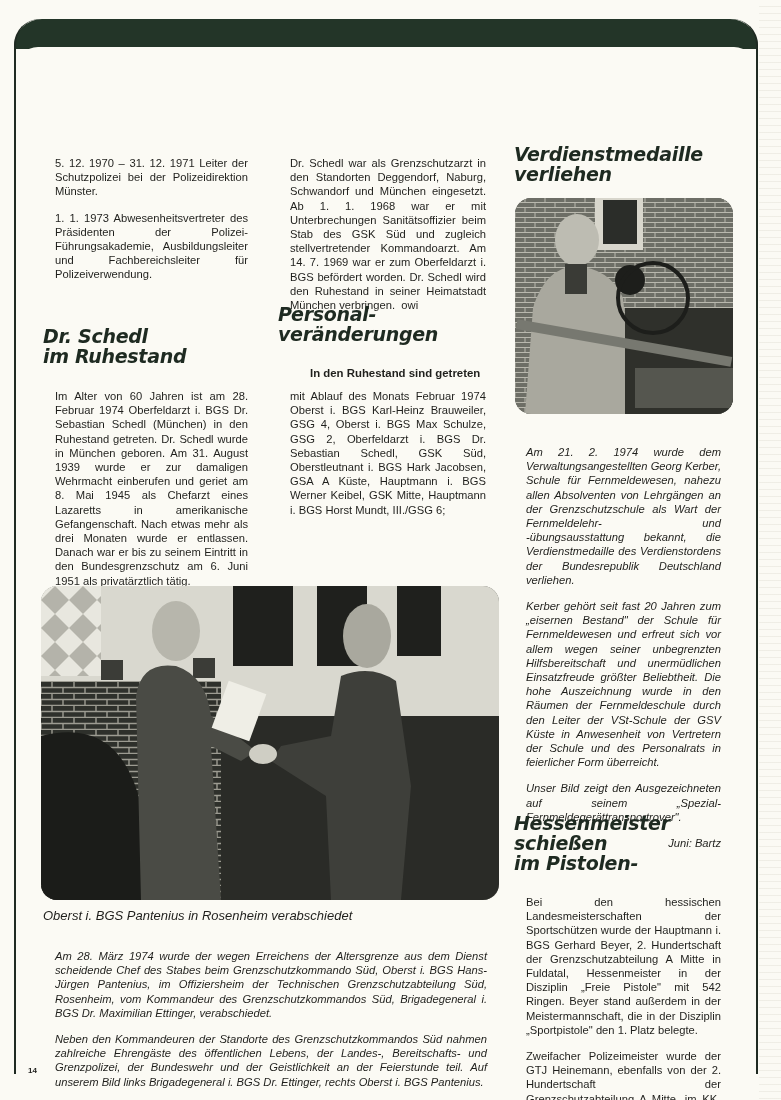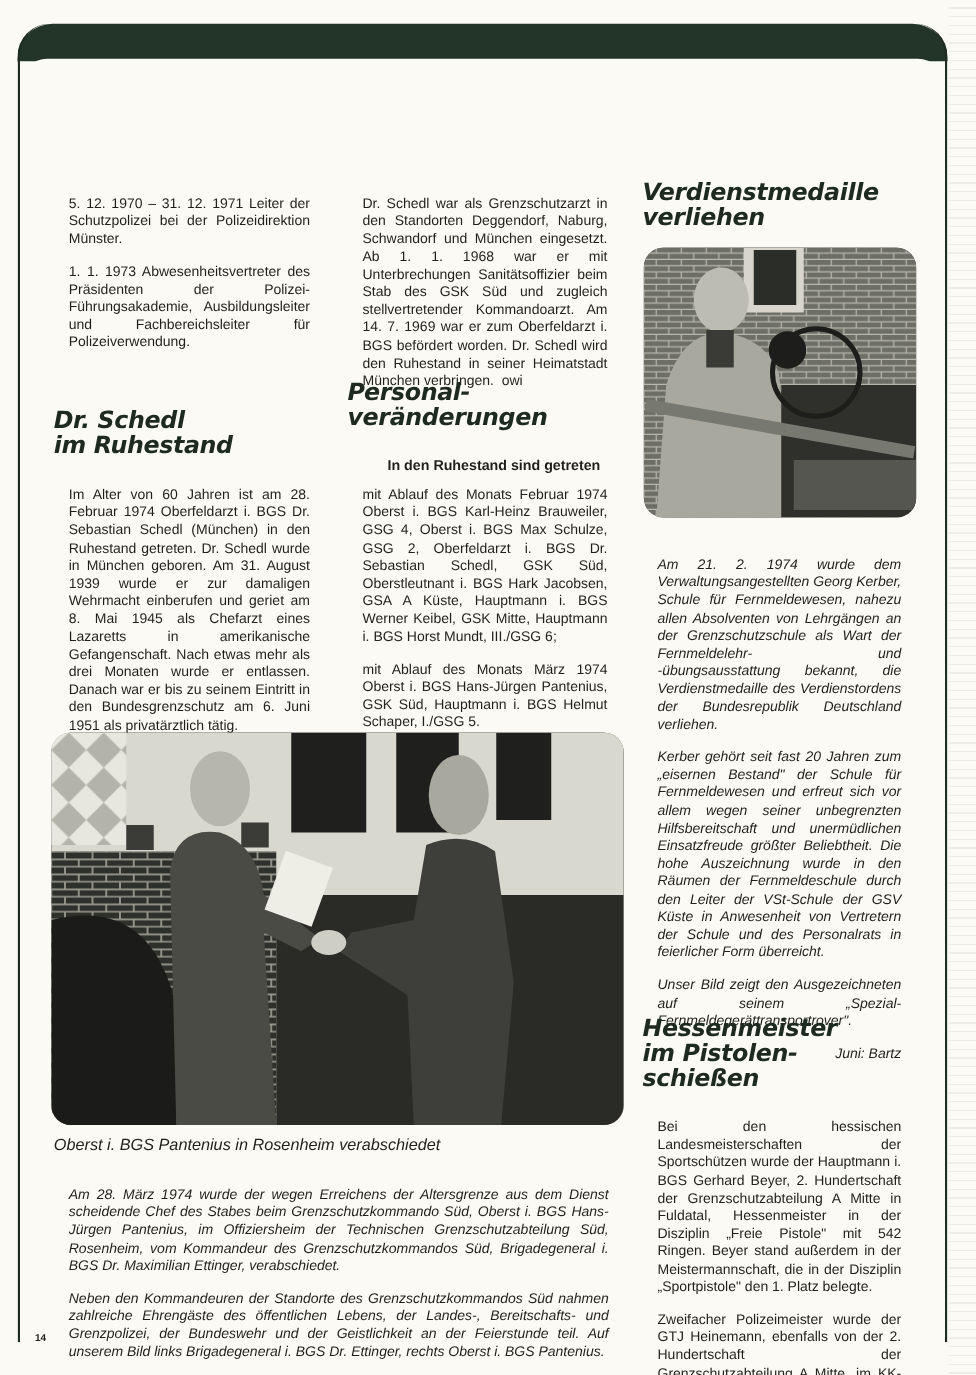--- a/index.html
+++ b/index.html
@@ -70,21 +70,20 @@
 </div>
 <div class="col c2" style="top:304px;">
   <h2 class="headline">Personal-</h2>
   <h2 class="headline">veränderungen</h2>
 </div>
 <div class="col c2" style="top:354px;padding-left:20px;">
   <p class="subhead">In den Ruhestand sind getreten</p>
 </div>
 <div class="col c2" style="top:377px;">
   <p>mit Ablauf des Monats Februar 1974 Oberst i. BGS Karl-Heinz Brauweiler, GSG 4, Oberst i. BGS Max Schulze, GSG 2, Oberfeldarzt i. BGS Dr. Sebastian Schedl, GSK Süd, Oberstleutnant i. BGS Hark Jacobsen, GSA A Küste, Hauptmann i. BGS Werner Keibel, GSK Mitte, Hauptmann i. BGS Horst Mundt, III./GSG 6;</p>
-  <p>mit Ablauf des Monats März 1974 Oberst i. BGS Hans-Jürgen Pantenius, GSK Süd, Hauptmann i. BGS Helmut Schaper, I./GSG 5.</p>
 </div>
 
 <div class="col c3" style="top:144px;">
   <h2 class="headline">Verdienstmedaille</h2>
   <h2 class="headline">verliehen</h2>
 </div>
 <div class="photo" style="left:515px; top:198px; width:218px; height:216px;">
   <svg width="218" height="216" viewBox="0 0 218 216">
     <defs>
       <pattern id="brick" width="20" height="10" patternUnits="userSpaceOnUse">
@@ -106,22 +105,22 @@
   </svg>
 </div>
 <div class="col c3 italic" style="top:433px;">
   <p>Am 21. 2. 1974 wurde dem Verwaltungsangestellten Georg Kerber, Schule für Fernmeldewesen, nahezu allen Absolventen von Lehrgängen an der Grenzschutzschule als Wart der Fernmeldelehr- und -übungsausstattung bekannt, die Verdienstmedaille des Verdienstordens der Bundesrepublik Deutschland verliehen.</p>
   <p>Kerber gehört seit fast 20 Jahren zum „eisernen Bestand" der Schule für Fernmeldewesen und erfreut sich vor allem wegen seiner unbegrenzten Hilfsbereitschaft und unermüdlichen Einsatzfreude größter Beliebtheit. Die hohe Auszeichnung wurde in den Räumen der Fernmeldeschule durch den Leiter der VSt-Schule der GSV Küste in Anwesenheit von Vertretern der Schule und des Personalrats in feierlicher Form überreicht.</p>
   <p>Unser Bild zeigt den Ausgezeichneten auf seinem „Spezial-Fernmeldegerättransportrover".</p>
   <p class="right">Juni: Bartz</p>
 </div>
 <div class="col c3" style="top:813px;">
   <h2 class="headline">Hessenmeister</h2>
+  <h2 class="headline">schießen</h2>
   <h2 class="headline">im Pistolen-</h2>
-  <h2 class="headline">schießen</h2>
 </div>
 <div class="col c3" style="top:883px;">
   <p>Bei den hessischen Landesmeisterschaften der Sportschützen wurde der Hauptmann i. BGS Gerhard Beyer, 2. Hundertschaft der Grenzschutzabteilung A Mitte in Fuldatal, Hessenmeister in der Disziplin „Freie Pistole" mit 542 Ringen. Beyer stand außerdem in der Meistermannschaft, die in der Disziplin „Sportpistole" den 1. Platz belegte.</p>
   <p>Zweifacher Polizeimeister wurde der GTJ Heinemann, ebenfalls von der 2. Hundertschaft der Grenzschutzabteilung A Mitte, im KK-Gewehrschießen.</p>
   <p class="right">owi</p>
 </div>
 
 <div class="photo" style="left:41px; top:586px; width:458px; height:314px;">
   <svg width="458" height="314" viewBox="0 0 458 314">
     <defs>

